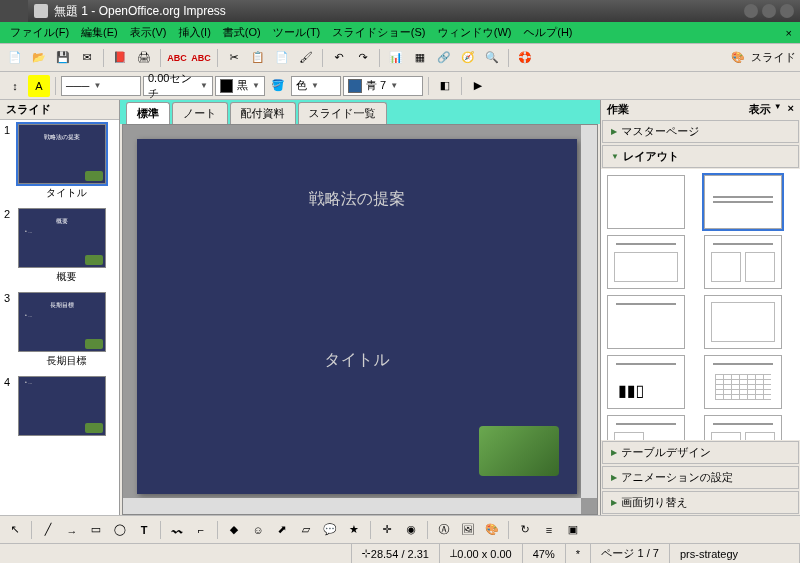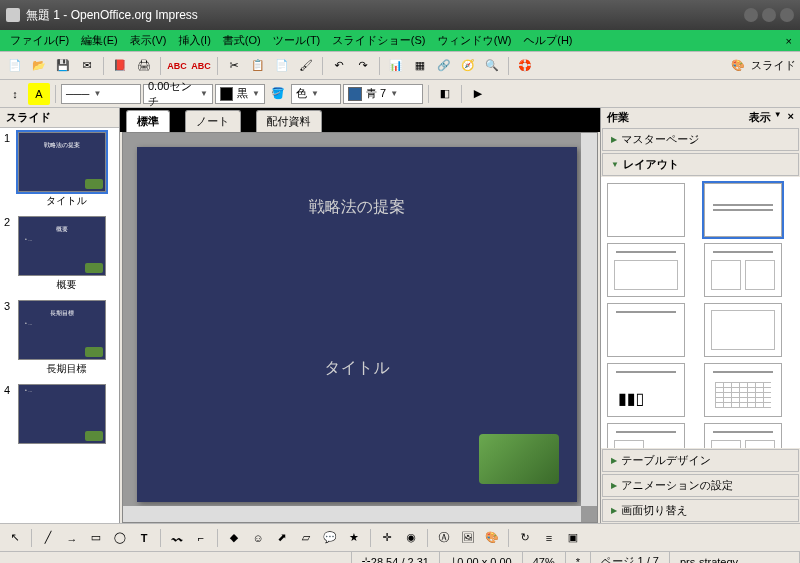--- a/index.html
+++ b/index.html
@@ -1,17 +1,17 @@
 <!DOCTYPE html>
 <html><head>
 <meta charset="utf-8">
 <style>
 * { margin: 0; padding: 0; box-sizing: border-box; font-family: sans-serif; font-size: 11px; }
 body { width: 800px; height: 563px; background: #494949; overflow: hidden; }
-.titlebar { height: 30px; background: linear-gradient(#5a5a5a,#3a3a3a); color: #fff; display: flex; align-items: center; padding: 0 6px; }
+.titlebar { height: 22px; background: linear-gradient(#5a5a5a,#3a3a3a); color: #fff; display: flex; align-items: center; padding: 0 6px; margin-left: 28px; }
 .titlebar-icon { width: 14px; height: 14px; background: #ccc; margin-right: 6px; border-radius: 2px; }
 .titlebar-title { flex: 1; font-size: 12px; }
 .win-btn { width: 14px; height: 14px; margin-left: 4px; background: #666; border-radius: 7px; cursor: pointer; }
 .menubar { height: 22px; background: #22c55e; display: flex; align-items: center; padding: 0 4px; border-bottom: 1px solid #bbb; }
 .menu-item { padding: 2px 6px; cursor: pointer; }
 .menu-close { margin-left: auto; padding: 0 4px; cursor: pointer; }
 .toolbar { height: 28px; background: #ebe7e0; display: flex; align-items: center; padding: 2px 4px; border-bottom: 1px solid #bbb; gap: 2px; }
 .tb-btn { width: 22px; height: 22px; display: flex; align-items: center; justify-content: center; cursor: pointer; border: 1px solid transparent; border-radius: 2px; }
 .tb-sep { width: 1px; height: 18px; background: #bbb; margin: 0 3px; }
 .tb-combo { height: 20px; border: 1px solid #999; background: #fff; padding: 0 4px; display: flex; align-items: center; gap: 4px; cursor: pointer; }
@@ -22,21 +22,21 @@
 .slide-list { flex: 1; overflow-y: auto; padding: 4px; background: #fff; }
 .slide-item { margin-bottom: 8px; }
 .slide-num { float: left; width: 12px; font-size: 11px; }
 .slide-thumb { width: 88px; height: 60px; background: #2d3561; border: 1px solid #888; margin-left: 14px; position: relative; }
 .slide-thumb.sel { outline: 2px solid #3875d7; }
 .slide-thumb .t1 { color: #fff; font-size: 6px; text-align: center; padding-top: 8px; }
 .slide-thumb .t2 { color: #ccc; font-size: 5px; padding: 2px 6px; }
 .slide-thumb .deco { position: absolute; bottom: 2px; right: 2px; width: 18px; height: 10px; background: #5a8a3a; border-radius: 2px; }
 .slide-label { text-align: center; font-size: 10px; margin-top: 2px; margin-left: 14px; }
 .center { flex: 1; display: flex; flex-direction: column; }
-.view-tabs { height: 24px; display: flex; align-items: flex-end; padding: 2px 6px 0; background: #000000; gap: 13px; }
+.view-tabs { height: 24px; display: flex; align-items: flex-end; padding: 2px 6px 0; background: #5eead4; }
 .vtab { padding: 3px 10px; border: 1px solid #999; border-bottom: none; background: #ebe7e0; margin-right: 2px; cursor: pointer; font-size: 11px; border-radius: 3px 3px 0 0; }
 .vtab.active { background: #fff; font-weight: bold; }
 .canvas-wrap { flex: 1; background: #9a9a9a; position: relative; overflow: hidden; border: 1px solid #888; margin: 0 2px; }
 .canvas { position: absolute; left: 14px; top: 14px; right: 20px; bottom: 20px; background: #2d3561; box-shadow: 2px 2px 6px rgba(0,0,0,0.4); }
 .canvas .title { color: #d0d0d0; text-align: center; font-size: 16px; padding-top: 50px; }
 .canvas .subtitle { color: #d0d0d0; text-align: center; font-size: 16px; margin-top: 140px; }
 .canvas .graphic { position: absolute; bottom: 18px; right: 18px; width: 80px; height: 50px; background: linear-gradient(135deg,#6aa84f,#3a6a2a); border-radius: 4px; }
 .scroll-v { position: absolute; right: 0; top: 0; bottom: 16px; width: 16px; background: #ddd; }
 .scroll-h { position: absolute; left: 0; right: 16px; bottom: 0; height: 16px; background: #ddd; }
 .task-panel { width: 200px; border-left: 1px solid #999; display: flex; flex-direction: column; background: #ebe7e0; }
@@ -182,20 +182,21 @@
           </div>
       </div>
     </div>
   </div>
 
   <div class="center">
     <div class="view-tabs">
       <div class="vtab active">標準</div>
       <div class="vtab">ノート</div>
       <div class="vtab">配付資料</div>
+      <div class="vtab">スライド一覧</div>
     </div>
     <div class="canvas-wrap">
       <div class="canvas">
         <div class="title">戦略法の提案</div>
         <div class="subtitle">タイトル</div>
         <div class="graphic"></div>
       </div>
       <div class="scroll-v"></div>
       <div class="scroll-h"></div>
     </div>

